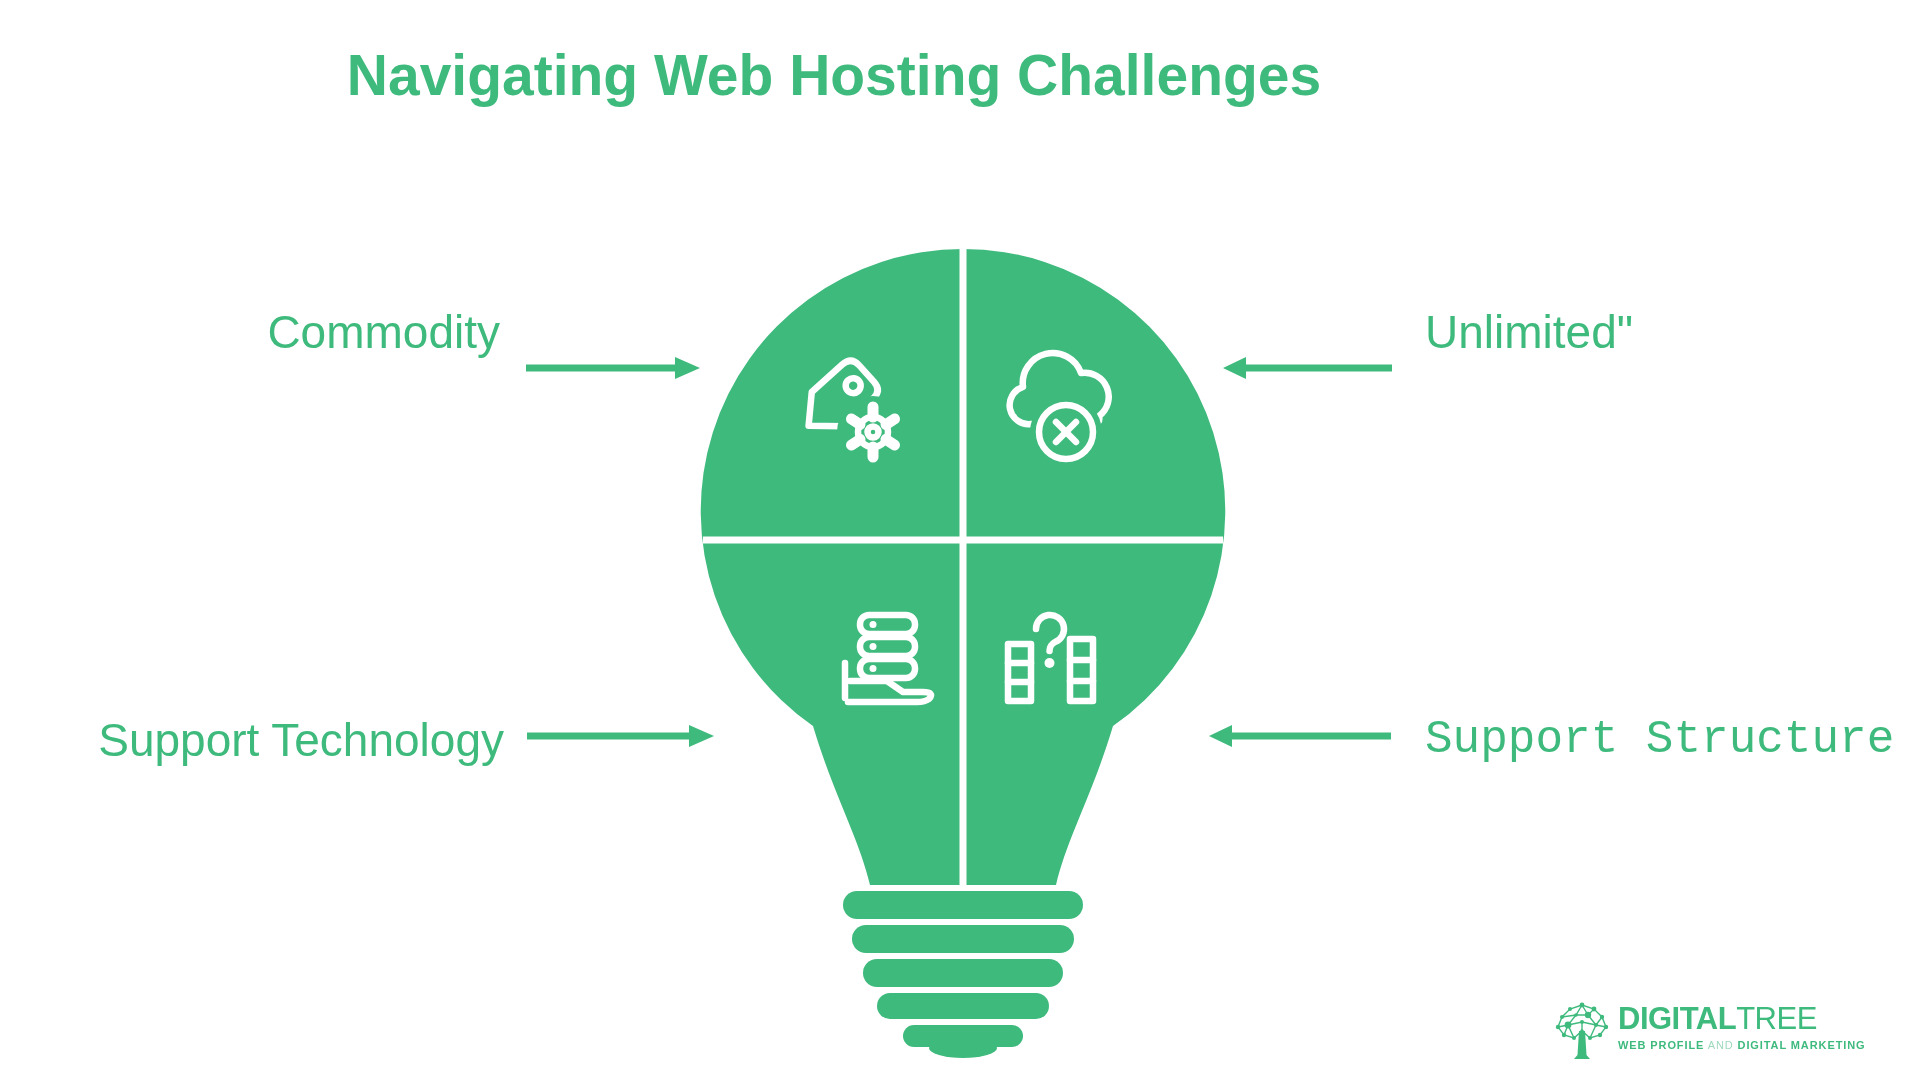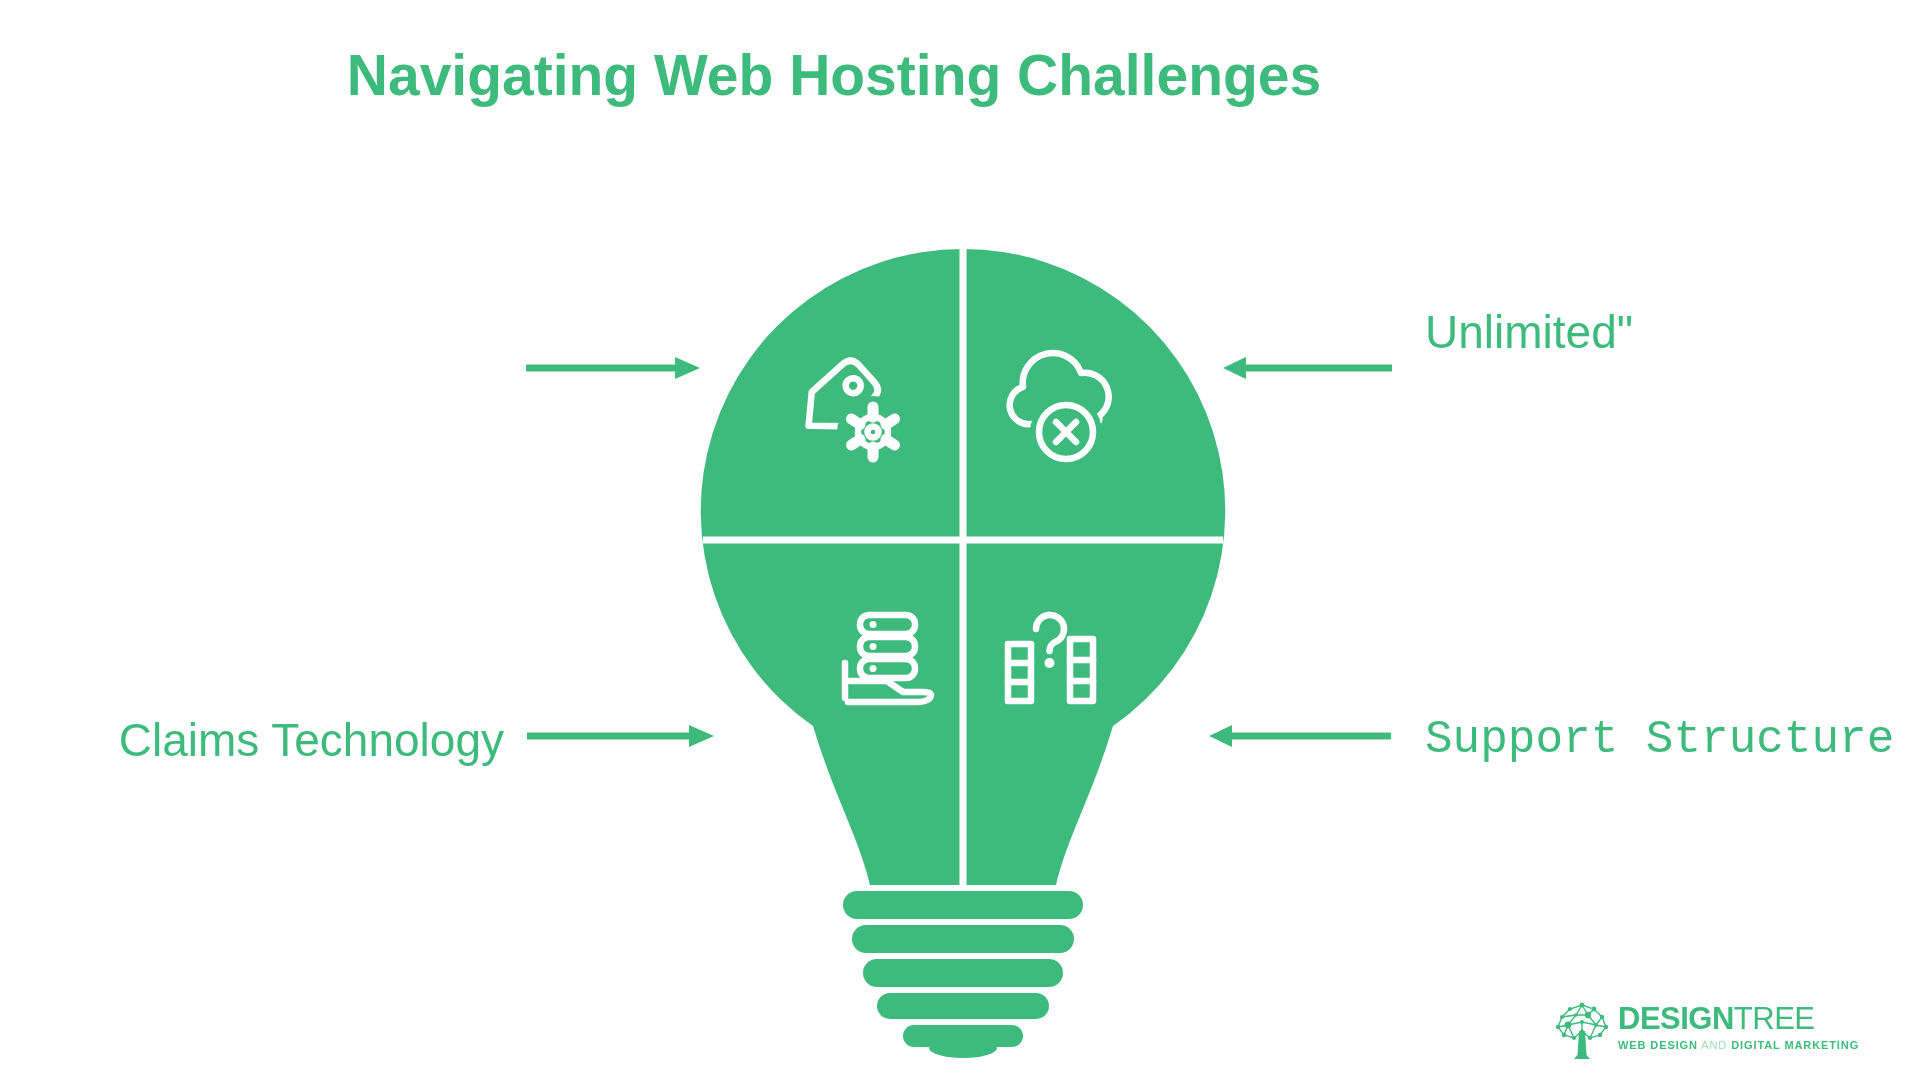--- a/index.html
+++ b/index.html
@@ -42,28 +42,29 @@
   .tagline .a { font-weight:400; color:var(--and); }
   .tree-line { stroke:var(--green); stroke-width:1.4; fill:none; }
   .tree-dot  { fill:var(--green); }
 </style>
 </head>
 <body>
 
 <div class="title">Navigating Web Hosting Challenges</div>
 
 <div class="label right-align" style="left:160px; top:302px; width:340px;">
+  <div>Commodity</div>
 </div>
 
 <div class="label left-align" style="left:1425px; top:302px; width:470px;">
   <div>Unlimited"</div>
 </div>
 
 <div class="label right-align" style="left:84px; top:710px; width:420px;">
-  <div>Claims Technology</div>
+  <div>Support Technology</div>
 </div>
 
 <div class="label left-align" style="left:1425px; top:710px; width:470px;font-family:Liberation Mono, monospace;">
   <div>Support Structure</div>
 </div>
 
 <svg class="arrow" style="left:523px; top:353px;" width="180" height="30">
   <line x1="3" y1="15" x2="153" y2="15"></line>
   <polygon points="152,4 177,15 152,26"></polygon>
 </svg>
@@ -170,21 +171,21 @@
       <circle cx="12" cy="35" r="2.2"></circle>
         <circle cx="48" cy="35" r="2.2"></circle>
         <circle cx="22" cy="38" r="2"></circle>
       <circle cx="38" cy="38" r="2"></circle>
         <circle cx="30" cy="31" r="1.8"></circle>
     </g>
     <path class="tree-dot" d="M 27 31 L 33 31 L 34.5 55 L 38 59 L 22 59 L 25.5 55 Z"></path>
   </svg>
   <div class="logo-text">
     <div class="brand">
-      <span class="bold">DESIGN</span><span class="light">TREE</span>
+      <span class="bold">DIGITAL</span><span class="light">TREE</span>
     </div>
     <div class="tagline">
-      <span class="b">WEB DESIGN</span>
+      <span class="b">WEB PROFILE</span>
       <span class="a">AND</span>
       <span class="b">DIGITAL MARKETING</span>
     </div>
   </div>
 </div>
 
 </body></html>

